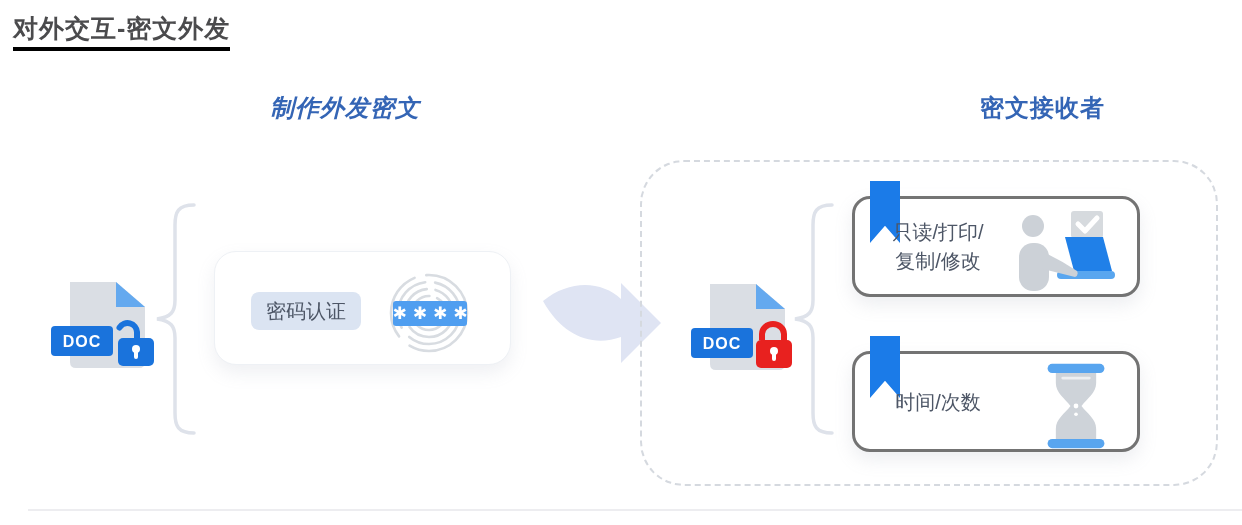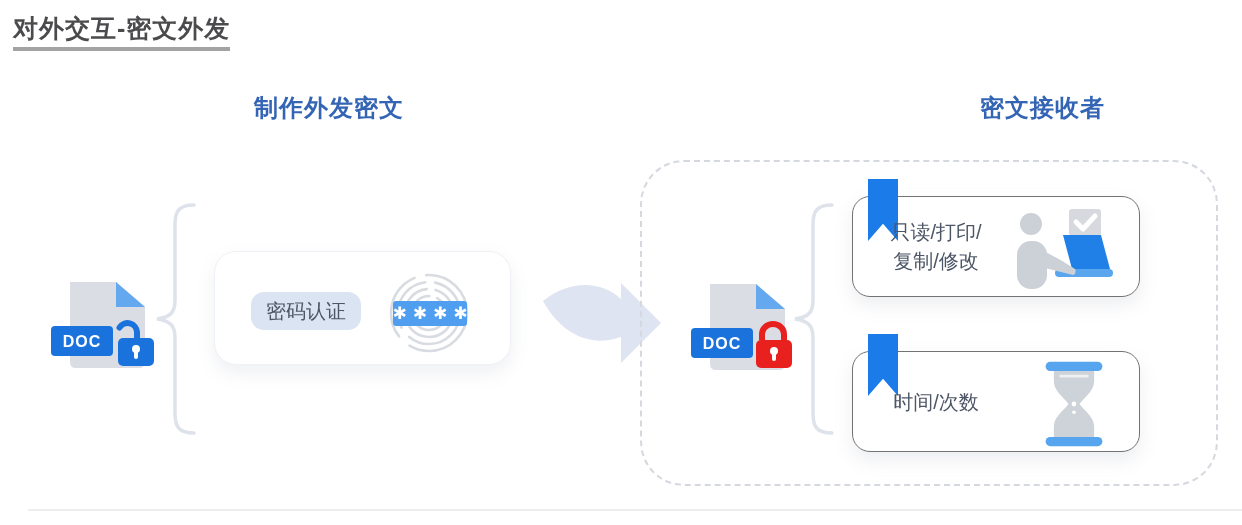--- a/index.html
+++ b/index.html
@@ -6,66 +6,66 @@
   html, body { background: #fff; }
   body { font-family: "Liberation Sans", "DejaVu Sans", sans-serif; }
   .canvas {
     position: relative; width: 1242px; height: 525px;
     background: #fff; overflow: hidden;
   }
   .title {
     position: absolute; left: 13px; top: 12px;
     font-size: 25px; font-weight: bold; color: #4b4b4d;
     letter-spacing: 1px; display: inline-block;
-    border-bottom: 4px solid #a3a3a3; padding-bottom: 2px;
+    border-bottom: 4px solid #000000; padding-bottom: 2px;
   }
   .heading {
     position: absolute; top: 92px; width: 300px; text-align: center;
     font-size: 24px; font-weight: bold; color: #3465b5; letter-spacing: 1px;
   }
-  .heading-left { left: 179px; }
+  .heading-left { left: 195px; font-style: italic; }
   .heading-right { left: 805px; text-align: right; }
 
   .doc-icon { position: absolute; width: 108px; height: 92px; }
   .doc-left  { left: 50px;  top: 280px; }
   .doc-right { left: 690px; top: 282px; }
 
   .brace { position: absolute; width: 46px; height: 234px; }
   .brace-left  { left: 150px; top: 202px; }
   .brace-right { left: 788px; top: 202px; }
 
   .auth-card {
     position: absolute; left: 214px; top: 251px; width: 297px; height: 114px;
     background: #fff; border: 1px solid #eef1f5; border-radius: 22px;
     box-shadow: 0 8px 18px rgba(140,150,170,0.14);
   }
   .auth-chip {
     position: absolute; left: 36px; top: 40px; width: 110px; height: 38px;
-    background: #dbe4f2; border-radius: 13px; color: #4d5666;
+    background: #dbe4f2; border-radius: 8px; color: #4d5666;
     font-size: 20px; line-height: 38px; text-align: center;
   }
   .fp-wrap { position: absolute; left: 172px; top: 18px; width: 84px; height: 86px; }
   .pw-bar {
     position: absolute; left: 178px; top: 49px; width: 74px; height: 25px;
     background: #4f9ef0; border-radius: 3px; color: #fff;
     display: flex; align-items: center; justify-content: center;
     font-size: 17px; font-weight: bold; letter-spacing: 6px;
     padding-left: 6px;
   }
 
   .flow-arrow { position: absolute; left: 540px; top: 276px; width: 124px; height: 94px; }
 
   .dashed-box {
     position: absolute; left: 640px; top: 160px; width: 578px; height: 326px;
     border: 2px dashed #d5d9df; border-radius: 44px;
   }
 
   .perm-card {
     position: absolute; left: 852px; width: 288px; height: 101px;
-    background: #fff; border: 1px solid #737373; border-radius: 18px;
+    background: #fff; border: 3px solid #737373; border-radius: 18px;
     box-shadow: 0 8px 18px rgba(140,150,170,0.16);
   }
   .card-1 { top: 196px; }
   .card-2 { top: 351px; }
   .bookmark {
     position: absolute; left: 15px; top: -18px; width: 30px; height: 62px;
     background: #1b7be8;
     clip-path: polygon(0 0, 100% 0, 100% 100%, 50% 72%, 0 100%);
   }
   .card-text {

